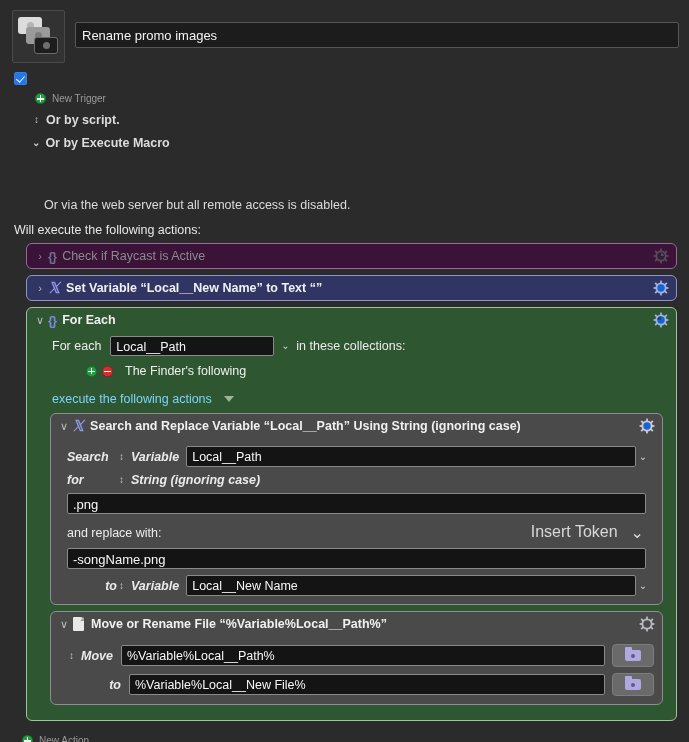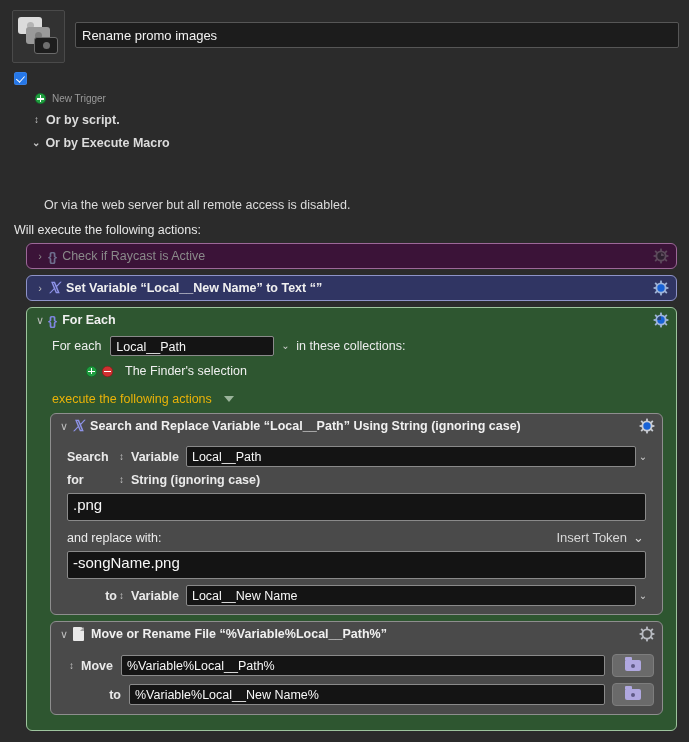--- a/index.html
+++ b/index.html
@@ -309,21 +309,21 @@
     color: #f0f0f0;
   }
   .collection-row .plus-badge { margin-right: 5px; }
   .collection-row .minus-badge { margin-right: 12px; }
 
   .exec-following {
     display: flex;
     align-items: center;
     padding: 14px 0 0 16px;
     font-size: 12.5px;
-    color: #eab308;
+    color: #7dd3fc;
   }
   .tri-down {
     width: 0; height: 0;
     border-left: 5px solid transparent;
     border-right: 5px solid transparent;
     border-top: 6px solid #9bb49b;
     margin-left: 12px;
   }
 
   .inner-actions { padding: 7px 4px 0 14px; }
@@ -336,20 +336,21 @@
     align-items: center;
     margin-top: 6px;
     font-size: 12.5px;
     color: #ececec;
   }
   .nb-label {
     font-weight: bold;
     color: #eaeaea;
     white-space: nowrap;
     flex: 0 0 auto;
+    font-style: italic;
   }
   .nb-label.right-al { text-align: right; }
   .lbl-search { width: 50px; padding-left: 8px; }
   .lbl-for    { width: 50px; padding-left: 8px; }
   .lbl-to     { width: 50px; padding-left: 8px; }
 
   .nb-field-wide {
     flex: 1 1 auto;
     background: #141414;
     border: 1px solid #8a8a8a;
@@ -362,43 +363,43 @@
     box-sizing: border-box;
     white-space: nowrap;
     overflow: hidden;
   }
   .full-field {
     display: block;
     margin: 6px 8px 0 8px;
     background: #141414;
     border: 1px solid #8a8a8a;
     border-radius: 2px;
-    height: 28px;
+    height: 21px;
     line-height: 21px;
     padding: 0 5px;
-    font-size: 15px;
+    font-size: 13px;
     color: #f7f7f7;
     box-sizing: border-box;
     white-space: nowrap;
     overflow: hidden;
   }
   .replace-head {
     display: flex;
     align-items: center;
     justify-content: space-between;
     margin: 9px 10px 0 8px;
     font-size: 12.5px;
   }
   .replace-head .lead { color: #ececec; }
   .insert-token {
     color: #d8d8d8;
-    font-size: 13px;
-    display: flex;
-    align-items: flex-end;
-    gap: 6px;
+    font-size: 16px;
+    display: flex;
+    align-items: flex-start;
+    gap: 13px;
   }
 
   .folder-btn {
     width: 40px; height: 21px;
     background: #6a6a6a;
     border: 1px solid #7d7d7d;
     border-radius: 4px;
     margin-left: 7px;
     flex: 0 0 auto;
     display: flex;
@@ -563,21 +564,21 @@
         <div class="foreach-line">
           <span>For each</span>
           <span class="field var-small">Local__Path</span>
           <span class="chev-btn">⌄</span>
           <span>in these collections:</span>
         </div>
 
         <div class="collection-row">
           <span class="plus-badge"></span>
           <span class="minus-badge"></span>
-          <span>The Finder's selection</span>
+          <span>The Finder's following</span>
         </div>
 
         <div class="exec-following">
           <span>execute the following actions</span>
           <span class="tri-down"></span>
         </div>
 
         <div class="inner-actions">
 
           <div class="action nested">
@@ -668,21 +669,21 @@
                 <span class="stepper-glyph" style="margin-left:8px">↕</span>
                 <span class="nb-label" style="padding-right:8px">Move</span>
                 <span class="nb-field-wide">%Variable%Local__Path%</span>
                 <span class="folder-btn">
                   <span class="folder-glyph"></span>
                 </span>
               </div>
 
               <div class="nb-line">
                 <span class="nb-label" style="width:62px;text-align:right;padding-right:8px">to</span>
-                <span class="nb-field-wide">%Variable%Local__New Name%</span>
+                <span class="nb-field-wide">%Variable%Local__New File%</span>
                 <span class="folder-btn">
                   <span class="folder-glyph"></span>
                 </span>
               </div>
             </div>
           </div>
 
         </div>
       </div>
     </div>

